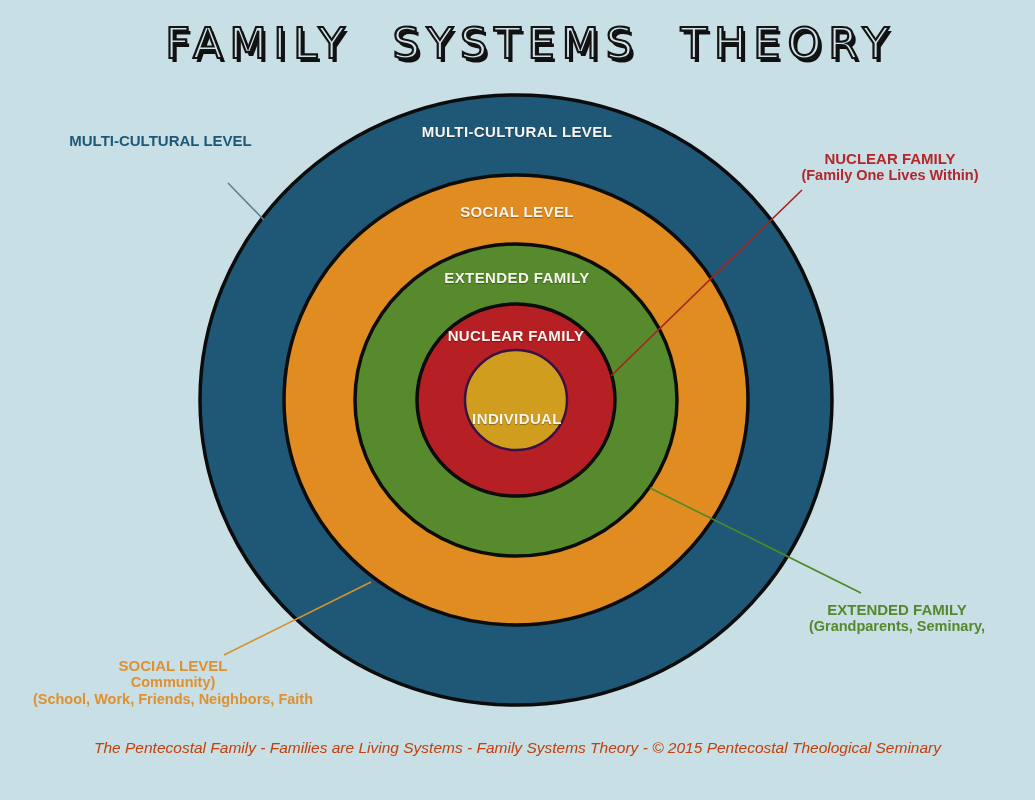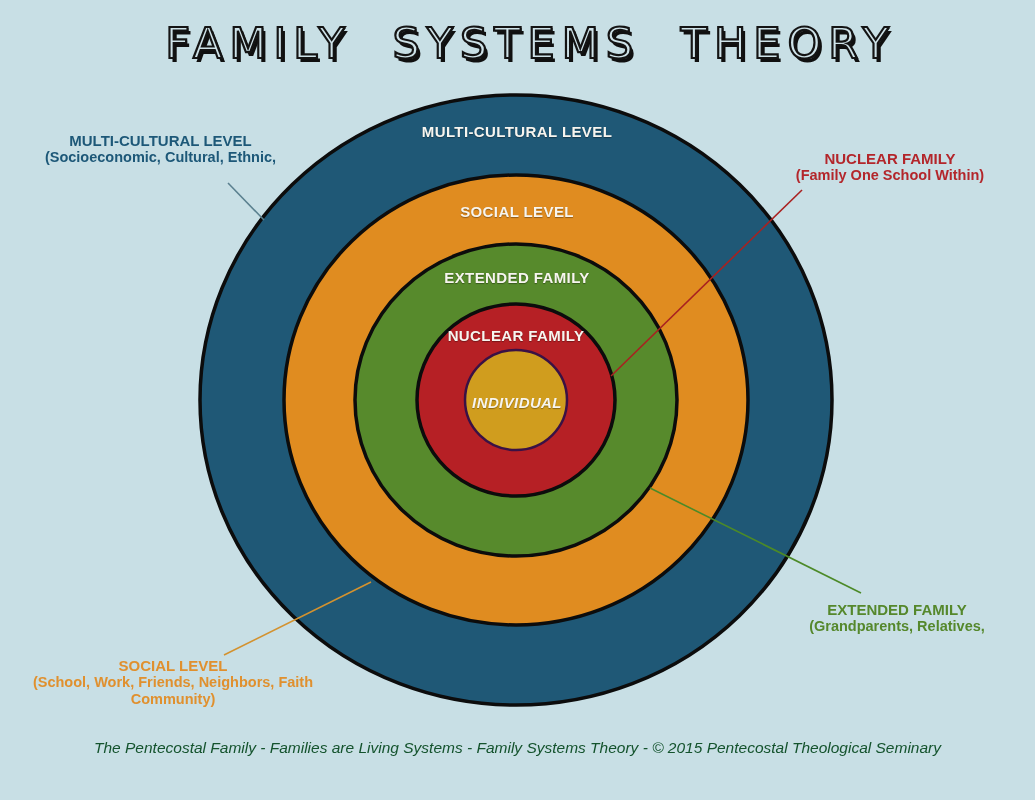--- a/index.html
+++ b/index.html
@@ -38,21 +38,21 @@
   }
   .callout .c-title{font-size:15px;}
   .callout .c-line{font-size:14.5px;}
   .callout.multicultural{left:18px;top:132px;width:285px;color:#1d5878;}
   .callout.nuclear{left:755px;top:150px;width:270px;color:#b3262b;}
   .callout.extended{left:772px;top:601px;width:250px;color:#55882c;}
   .callout.social{left:8px;top:657px;width:330px;color:#e0902e;}
 
   .footer{
     position:absolute;left:0;top:739px;width:1035px;text-align:center;
-    font-style:italic;font-size:15.5px;color:#14532d;
+    font-style:italic;font-size:15.5px;color:#c2410c;
     font-family:"Liberation Sans", sans-serif;
   }
 </style>
 </head>
 <body>
 
 <div class="stage">
 
   <div class="title">FAMILY SYSTEMS THEORY</div>
 
@@ -66,38 +66,37 @@
     <line x1="228" y1="183" x2="264" y2="220" stroke="#5b808f" stroke-width="1.6"></line>
     <line x1="802" y1="190" x2="611" y2="376" stroke="#a92120" stroke-width="1.6"></line>
     <line x1="650" y1="488" x2="861" y2="593" stroke="#4c8a28" stroke-width="1.6"></line>
     <line x1="371" y1="582" x2="224" y2="655" stroke="#d3922f" stroke-width="1.6"></line>
   </svg>
 
   <div class="ring-label" style="left:517px;top:131px;">MULTI-CULTURAL LEVEL</div>
   <div class="ring-label" style="left:517px;top:211px;">SOCIAL LEVEL</div>
   <div class="ring-label" style="left:517px;top:277px;">EXTENDED FAMILY</div>
   <div class="ring-label" style="left:516px;top:335px;">NUCLEAR FAMILY</div>
-  <div class="ring-label" style="left:517px;top:402px;font-style:italic;">INDIVIDUAL</div>
+  <div class="ring-label" style="left:517px;top:418px;">INDIVIDUAL</div>
 
   <div class="callout multicultural">
     <div class="c-title">MULTI-CULTURAL LEVEL</div>
-    <div class="c-line">(Socioeconomic, Cultural, Ethnic,</div>
   </div>
 
   <div class="callout nuclear">
     <div class="c-title">NUCLEAR FAMILY</div>
-    <div class="c-line">(Family One School Within)</div>
+    <div class="c-line">(Family One Lives Within)</div>
   </div>
 
   <div class="callout extended">
     <div class="c-title">EXTENDED FAMILY</div>
-    <div class="c-line">(Grandparents, Relatives,</div>
+    <div class="c-line">(Grandparents, Seminary,</div>
   </div>
 
   <div class="callout social">
     <div class="c-title">SOCIAL LEVEL</div>
+    <div class="c-line">Community)</div>
     <div class="c-line">(School, Work, Friends, Neighbors, Faith</div>
-    <div class="c-line">Community)</div>
   </div>
 
   <div class="footer">The Pentecostal Family - Families are Living Systems - Family Systems Theory - © 2015 Pentecostal Theological Seminary</div>
 
 </div>
 
 </body></html>

